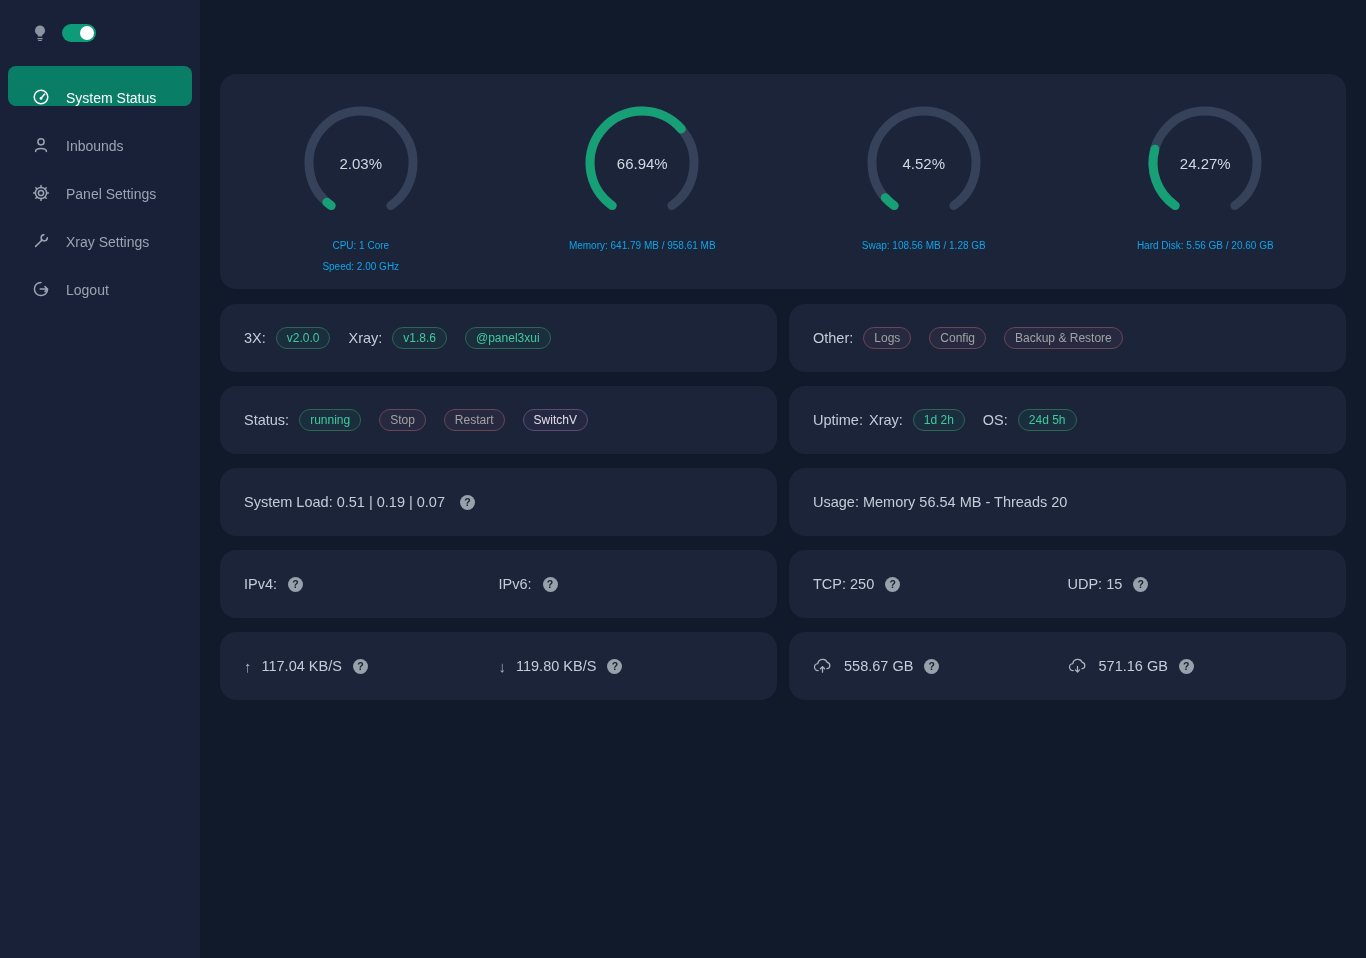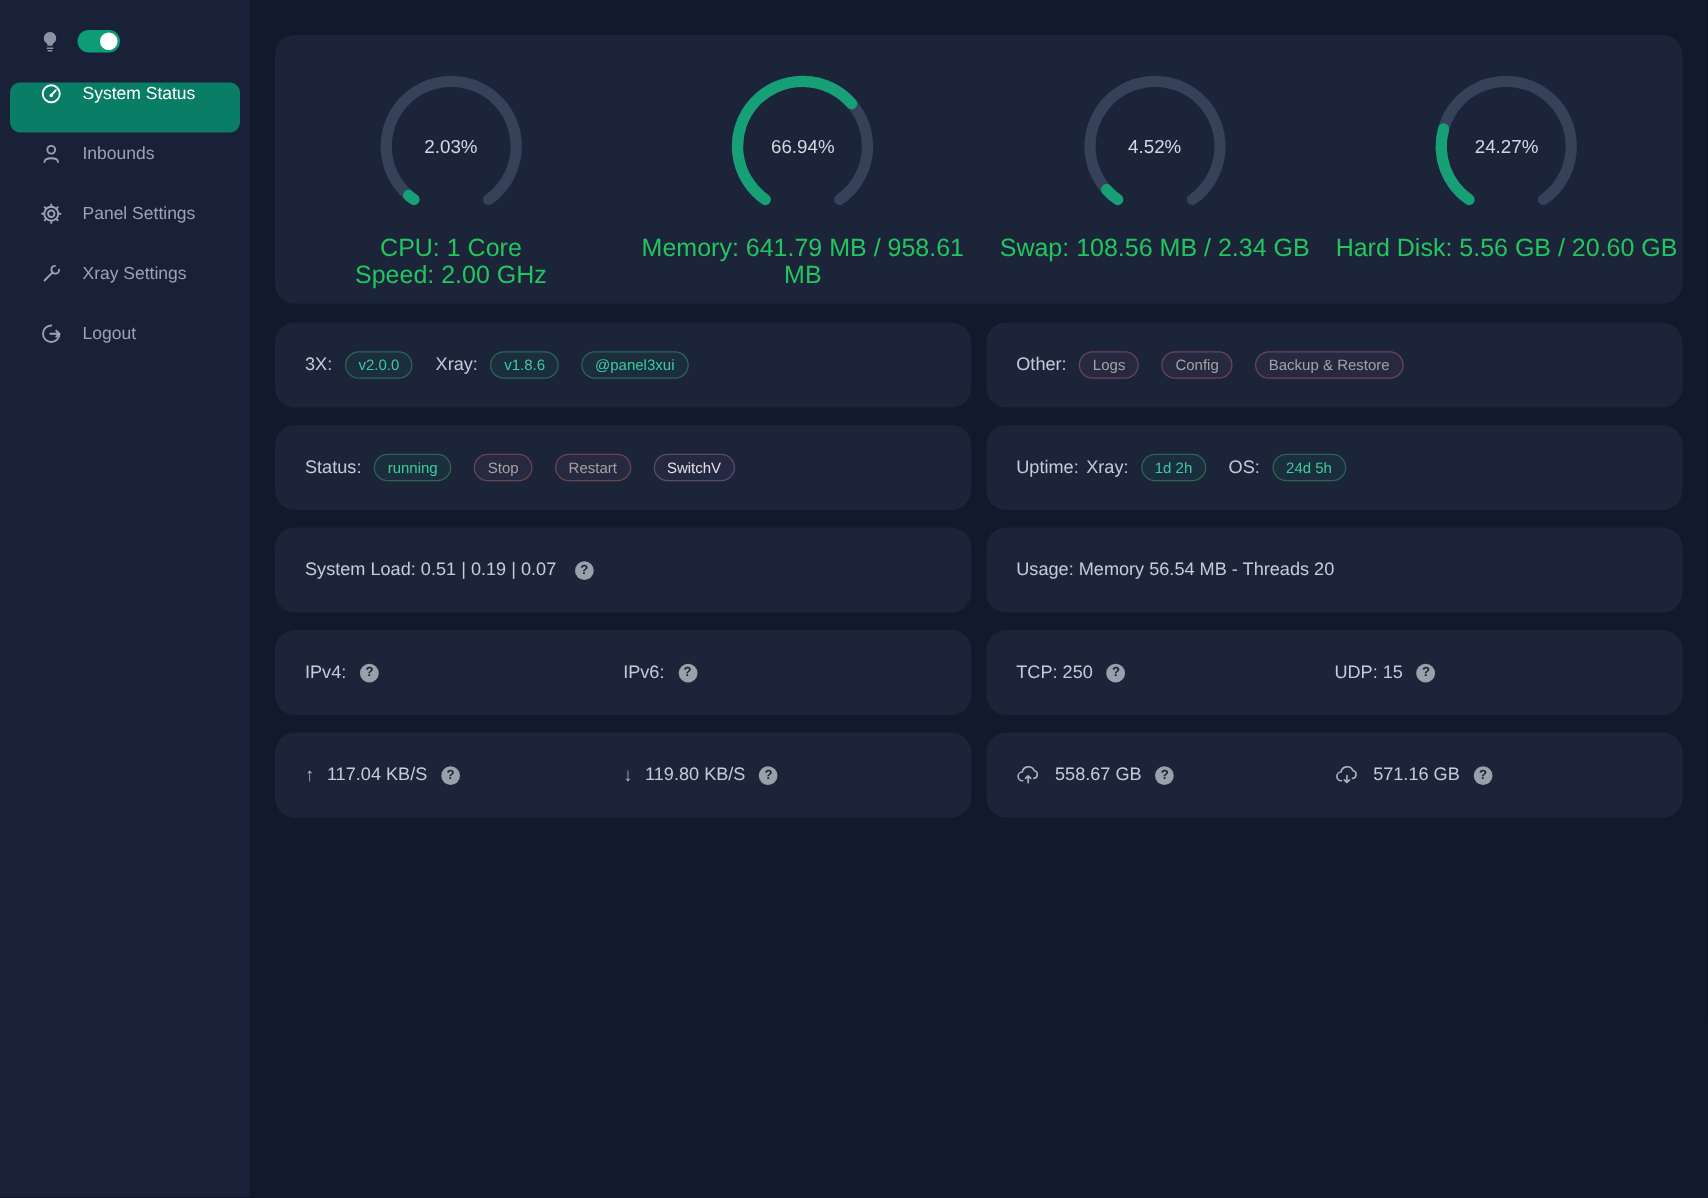--- a/index.html
+++ b/index.html
@@ -7,37 +7,37 @@
   body { font-family:"Liberation Sans", sans-serif; }
   .app { width:1366px; height:958px; display:flex; background:#111a2b; overflow:hidden; }
 
   
   .sidebar { width:200px; flex-shrink:0; background:#182138; height:100%; }
   .theme-row { display:flex; align-items:center; gap:14px; padding:24px 0 12px 32px; }
   .bulb { display:inline-flex; }
   .switch { width:34px; height:18px; border-radius:9px; background:#0d9b78; position:relative; cursor:pointer; }
   .switch .knob { position:absolute; top:2px; right:2px; width:14px; height:14px; border-radius:50%; background:#ffffff; }
   .menu { margin-top:12px; padding:0 8px; display:flex; flex-direction:column; gap:8px; }
-  .menu-item { display:flex; align-items:flex-start; gap:16px; height:40px; border-radius:8px; padding-left:24px; color:#9aa4b2; font-size:14px; cursor:pointer; }
+  .menu-item { display:flex; align-items:flex-end; gap:16px; height:40px; border-radius:8px; padding-left:24px; color:#9aa4b2; font-size:14px; cursor:pointer; }
   .menu-item.active { background:#0a7d67; color:#ffffff; }
   .mi-icon { display:inline-flex; width:18px; justify-content:center; color:inherit; }
   .mi-icon svg { stroke:currentColor; fill:none; stroke-width:1.5; stroke-linecap:round; stroke-linejoin:round; }
 
   
-  .main { flex:1; padding:28px 20px 0 20px; }
+  .main { flex:1; padding:28px 20px 0 20px;margin-top:46px; }
   .card { background:#1b2438; border-radius:16px; }
 
   
   .gauges-card { height:215px; display:flex; justify-content:space-around; padding-top:27px; margin-bottom:15px; }
   .gauge-block { display:flex; flex-direction:column; align-items:center; flex:1; }
   .gauge { position:relative; width:124px; height:124px; }
   .g-track { stroke:#36425a; stroke-width:9; fill:none; stroke-linecap:round; }
   .g-prog  { stroke:#17a076; stroke-width:9; fill:none; stroke-linecap:round; }
   .g-pct { position:absolute; inset:0; display:flex; align-items:center; justify-content:center; font-size:15px; color:#d0d8e1; }
-  .g-caption { margin-top:10px; text-align:center; font-size:20px; color:#22c55e; line-height:21px; }
+  .g-caption { margin-top:10px; text-align:center; font-size:10px; color:#0ea5e9; line-height:21px; }
   .cap-line:empty { display:none; }
 
   
   .grid { display:grid; grid-template-columns:1fr 1fr; column-gap:12px; row-gap:14px; }
   .row-card { height:68px; display:flex; align-items:center; padding:0 24px; font-size:14.5px; color:#c3cdd9; }
   .row-card .lbl { white-space:nowrap; }
   .inline { display:flex; gap:10px; flex-wrap:nowrap; }
   .cols { display:flex; flex:1; align-items:center; }
   .col { flex:1; display:flex; align-items:center; gap:6px; }
   .sp-l { margin-left:8px; }
@@ -152,21 +152,21 @@
       </div>
       <div class="gauge-block">
         <div class="gauge">
           <svg viewBox="0 0 124 124" width="124" height="124">
               <path class="g-track" d="M 32.17 104.60 A 52 52 0 1 1 91.83 104.60"></path>
               <path class="g-prog" d="M 32.17 104.60 A 52 52 0 0 1 23.29 96.72"></path>
             </svg>
           <div class="g-pct">4.52%</div>
         </div>
         <div class="g-caption">
-            <div class="cap-line">Swap: 108.56 MB / 2.34 GB</div>
+            <div class="cap-line">Swap: 108.56 MB / 1.28 GB</div>
           </div>
       </div>
       <div class="gauge-block">
         <div class="gauge">
           <svg viewBox="0 0 124 124" width="124" height="124">
               <path class="g-track" d="M 32.17 104.60 A 52 52 0 1 1 91.83 104.60"></path>
               <path class="g-prog" d="M 32.17 104.60 A 52 52 0 0 1 11.86 48.21"></path>
             </svg>
           <div class="g-pct">24.27%</div>
         </div>

